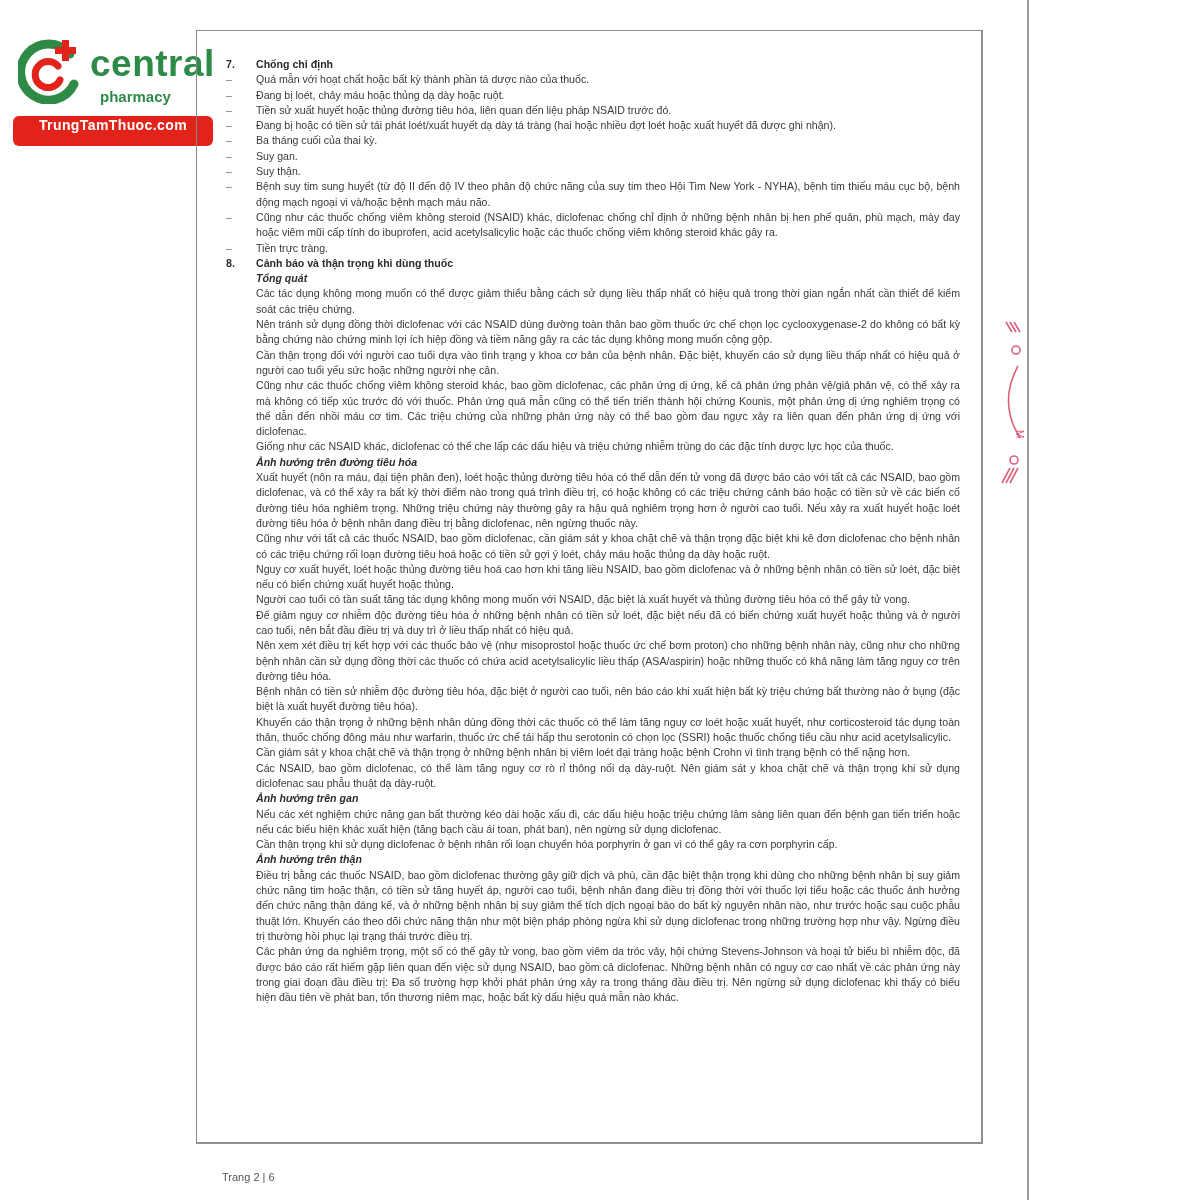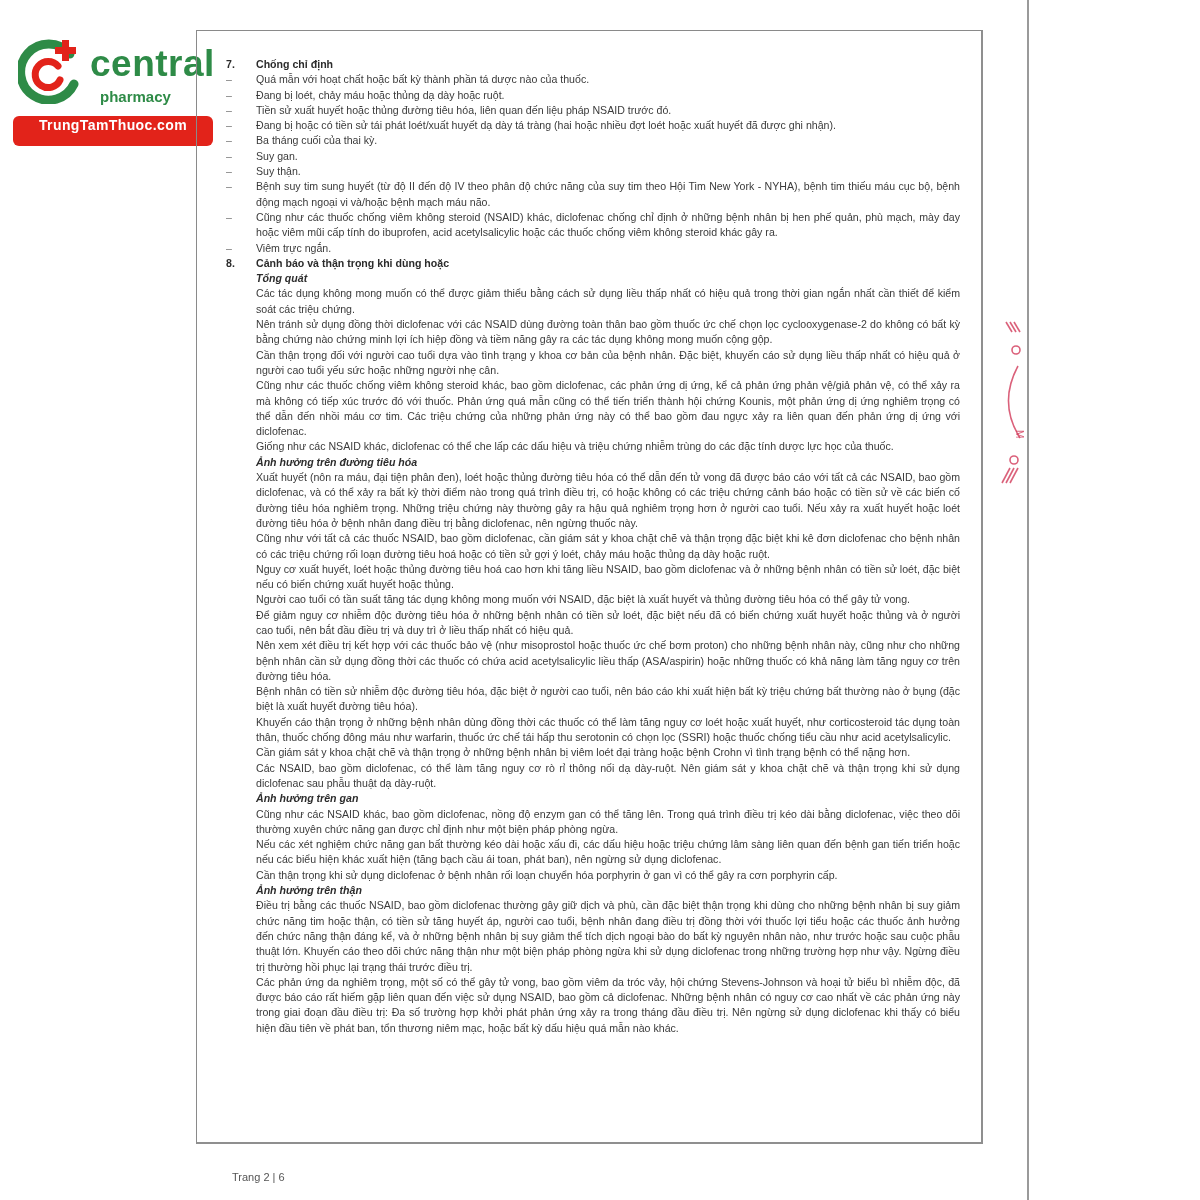--- a/index.html
+++ b/index.html
@@ -14,21 +14,21 @@
   .frame { position:absolute; left:196px; top:30px; width:787px; height:1114px; border:1px solid #8a8a8a; border-right:2px solid #8f8f8f; border-bottom:2px solid #8f8f8f; box-sizing:border-box; }
   .vline { position:absolute; left:1027px; top:0; width:2px; height:1200px; background:#9a9a9a; }
   .content { position:absolute; left:226px; top:57px; width:734px; font-size:10.6px; line-height:15.3px; }
   .sec { display:flex; font-weight:bold; color:#2c2c2c; }
   .sec .num { width:30px; flex:none; }
   .item { display:flex; }
   .item .dash { width:30px; flex:none; color:#777; }
   .item .txt { flex:1; text-align:justify; }
   .sub { padding-left:30px; font-weight:bold; font-style:italic; color:#2c2c2c; }
   .para { padding-left:30px; text-align:justify; }
-  .footer { position:absolute; left:232px; top:1171px; font-size:11px; color:#555; }
+  .footer { position:absolute; left:222px; top:1171px; font-size:11px; color:#555; }
   .stamp { position:absolute; left:988px; top:318px; width:50px; height:170px; }
 </style>
 </head>
 <body>
 
 <div class="logo">
   <svg class="logo-mark" viewBox="0 0 66 66">
     <path d="M52 16 A28 28 0 1 0 56 46" fill="none" stroke="#2e8b47" stroke-width="9" stroke-linecap="round"></path>
     <path d="M40 28 A13 13 0 1 0 42 42" fill="none" stroke="#e2231a" stroke-width="7" stroke-linecap="round"></path>
     <rect x="44" y="2" width="7" height="21" fill="#e2231a"></rect>
@@ -80,48 +80,47 @@
       <div class="item">
         <span class="dash">–</span>
         <span class="txt">Bệnh suy tim sung huyết (từ độ II đến độ IV theo phân độ chức năng của suy tim theo Hội Tim New York - NYHA), bệnh tim thiếu máu cục bộ, bệnh động mạch ngoại vi và/hoặc bệnh mạch máu não.</span>
       </div>
       <div class="item">
         <span class="dash">–</span>
         <span class="txt">Cũng như các thuốc chống viêm không steroid (NSAID) khác, diclofenac chống chỉ định ở những bệnh nhân bị hen phế quản, phù mạch, mày đay hoặc viêm mũi cấp tính do ibuprofen, acid acetylsalicylic hoặc các thuốc chống viêm không steroid khác gây ra.</span>
       </div>
       <div class="item">
         <span class="dash">–</span>
-        <span class="txt">Viêm trực ngắn.</span>
+        <span class="txt">Tiền trực tràng.</span>
       </div>
     </div>
 
   <div class="sec">
     <span class="num">8.</span>
-    <span>Cảnh báo và thận trọng khi dùng hoặc</span>
+    <span>Cảnh báo và thận trọng khi dùng thuốc</span>
   </div>
   <div id="s8-subs">
       <div class="sub">Tổng quát</div>
       <div class="para">Các tác dụng không mong muốn có thể được giảm thiểu bằng cách sử dụng liều thấp nhất có hiệu quả trong thời gian ngắn nhất cần thiết để kiểm soát các triệu chứng.</div>
       <div class="para">Nên tránh sử dụng đồng thời diclofenac với các NSAID dùng đường toàn thân bao gồm thuốc ức chế chọn lọc cyclooxygenase-2 do không có bất kỳ bằng chứng nào chứng minh lợi ích hiệp đồng và tiềm năng gây ra các tác dụng không mong muốn cộng gộp.</div>
       <div class="para">Cần thận trọng đối với người cao tuổi dựa vào tình trạng y khoa cơ bản của bệnh nhân. Đặc biệt, khuyến cáo sử dụng liều thấp nhất có hiệu quả ở người cao tuổi yếu sức hoặc những người nhẹ cân.</div>
       <div class="para">Cũng như các thuốc chống viêm không steroid khác, bao gồm diclofenac, các phản ứng dị ứng, kể cả phản ứng phản vệ/giả phản vệ, có thể xảy ra mà không có tiếp xúc trước đó với thuốc. Phản ứng quá mẫn cũng có thể tiến triển thành hội chứng Kounis, một phản ứng dị ứng nghiêm trọng có thể dẫn đến nhồi máu cơ tim. Các triệu chứng của những phản ứng này có thể bao gồm đau ngực xảy ra liên quan đến phản ứng dị ứng với diclofenac.</div>
       <div class="para">Giống như các NSAID khác, diclofenac có thể che lấp các dấu hiệu và triệu chứng nhiễm trùng do các đặc tính dược lực học của thuốc.</div>
       <div class="sub">Ảnh hưởng trên đường tiêu hóa</div>
       <div class="para">Xuất huyết (nôn ra máu, đại tiện phân đen), loét hoặc thủng đường tiêu hóa có thể dẫn đến tử vong đã được báo cáo với tất cả các NSAID, bao gồm diclofenac, và có thể xảy ra bất kỳ thời điểm nào trong quá trình điều trị, có hoặc không có các triệu chứng cảnh báo hoặc có tiền sử về các biến cố đường tiêu hóa nghiêm trọng. Những triệu chứng này thường gây ra hậu quả nghiêm trọng hơn ở người cao tuổi. Nếu xảy ra xuất huyết hoặc loét đường tiêu hóa ở bệnh nhân đang điều trị bằng diclofenac, nên ngừng thuốc này.</div>
       <div class="para">Cũng như với tất cả các thuốc NSAID, bao gồm diclofenac, cần giám sát y khoa chặt chẽ và thận trọng đặc biệt khi kê đơn diclofenac cho bệnh nhân có các triệu chứng rối loạn đường tiêu hoá hoặc có tiền sử gợi ý loét, chảy máu hoặc thủng dạ dày hoặc ruột.</div>
       <div class="para">Nguy cơ xuất huyết, loét hoặc thủng đường tiêu hoá cao hơn khi tăng liều NSAID, bao gồm diclofenac và ở những bệnh nhân có tiền sử loét, đặc biệt nếu có biến chứng xuất huyết hoặc thủng.</div>
       <div class="para">Người cao tuổi có tần suất tăng tác dụng không mong muốn với NSAID, đặc biệt là xuất huyết và thủng đường tiêu hóa có thể gây tử vong.</div>
       <div class="para">Để giảm nguy cơ nhiễm độc đường tiêu hóa ở những bệnh nhân có tiền sử loét, đặc biệt nếu đã có biến chứng xuất huyết hoặc thủng và ở người cao tuổi, nên bắt đầu điều trị và duy trì ở liều thấp nhất có hiệu quả.</div>
       <div class="para">Nên xem xét điều trị kết hợp với các thuốc bảo vệ (như misoprostol hoặc thuốc ức chế bơm proton) cho những bệnh nhân này, cũng như cho những bệnh nhân cần sử dụng đồng thời các thuốc có chứa acid acetylsalicylic liều thấp (ASA/aspirin) hoặc những thuốc có khả năng làm tăng nguy cơ trên đường tiêu hóa.</div>
       <div class="para">Bệnh nhân có tiền sử nhiễm độc đường tiêu hóa, đặc biệt ở người cao tuổi, nên báo cáo khi xuất hiện bất kỳ triệu chứng bất thường nào ở bụng (đặc biệt là xuất huyết đường tiêu hóa).</div>
       <div class="para">Khuyến cáo thận trọng ở những bệnh nhân dùng đồng thời các thuốc có thể làm tăng nguy cơ loét hoặc xuất huyết, như corticosteroid tác dụng toàn thân, thuốc chống đông máu như warfarin, thuốc ức chế tái hấp thu serotonin có chọn lọc (SSRI) hoặc thuốc chống tiểu cầu như acid acetylsalicylic.</div>
       <div class="para">Cần giám sát y khoa chặt chẽ và thận trọng ở những bệnh nhân bị viêm loét đại tràng hoặc bệnh Crohn vì tình trạng bệnh có thể nặng hơn.</div>
       <div class="para">Các NSAID, bao gồm diclofenac, có thể làm tăng nguy cơ rò rỉ thông nối dạ dày-ruột. Nên giám sát y khoa chặt chẽ và thận trọng khi sử dụng diclofenac sau phẫu thuật dạ dày-ruột.</div>
       <div class="sub">Ảnh hưởng trên gan</div>
-      <div class="para">Cũng như các NSAID khác, bao gồm diclofenac, nồng độ enzym gan có thể tăng lên. Trong quá trình điều trị kéo dài bằng diclofenac, việc theo dõi thường xuyên chức năng gan được chỉ định như một biện pháp phòng ngừa.</div>
       <div class="para">Nếu các xét nghiệm chức năng gan bất thường kéo dài hoặc xấu đi, các dấu hiệu hoặc triệu chứng lâm sàng liên quan đến bệnh gan tiến triển hoặc nếu các biểu hiện khác xuất hiện (tăng bạch cầu ái toan, phát ban), nên ngừng sử dụng diclofenac.</div>
       <div class="para">Cần thận trọng khi sử dụng diclofenac ở bệnh nhân rối loạn chuyển hóa porphyrin ở gan vì có thể gây ra cơn porphyrin cấp.</div>
       <div class="sub">Ảnh hưởng trên thận</div>
       <div class="para">Điều trị bằng các thuốc NSAID, bao gồm diclofenac thường gây giữ dịch và phù, cần đặc biệt thận trọng khi dùng cho những bệnh nhân bị suy giảm chức năng tim hoặc thận, có tiền sử tăng huyết áp, người cao tuổi, bệnh nhân đang điều trị đồng thời với thuốc lợi tiểu hoặc các thuốc ảnh hưởng đến chức năng thận đáng kể, và ở những bệnh nhân bị suy giảm thể tích dịch ngoại bào do bất kỳ nguyên nhân nào, như trước hoặc sau cuộc phẫu thuật lớn. Khuyến cáo theo dõi chức năng thận như một biện pháp phòng ngừa khi sử dụng diclofenac trong những trường hợp như vậy. Ngừng điều trị thường hồi phục lại trạng thái trước điều trị.</div>
       <div class="para">Các phản ứng da nghiêm trọng, một số có thể gây tử vong, bao gồm viêm da tróc vảy, hội chứng Stevens-Johnson và hoại tử biểu bì nhiễm độc, đã được báo cáo rất hiếm gặp liên quan đến việc sử dụng NSAID, bao gồm cả diclofenac. Những bệnh nhân có nguy cơ cao nhất về các phản ứng này trong giai đoạn đầu điều trị: Đa số trường hợp khởi phát phản ứng xảy ra trong tháng đầu điều trị. Nên ngừng sử dụng diclofenac khi thấy có biểu hiện đầu tiên về phát ban, tổn thương niêm mạc, hoặc bất kỳ dấu hiệu quá mẫn nào khác.</div>
     </div>
 </div>
 
 <svg class="stamp" viewBox="0 0 50 170">
   <g fill="none" stroke="#d23a5a" stroke-width="1.6" opacity="0.8">

